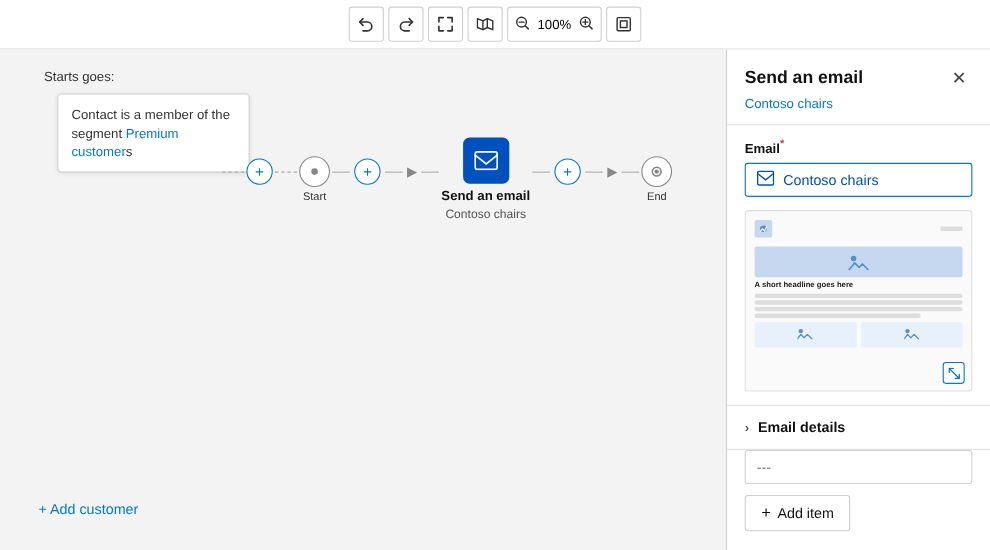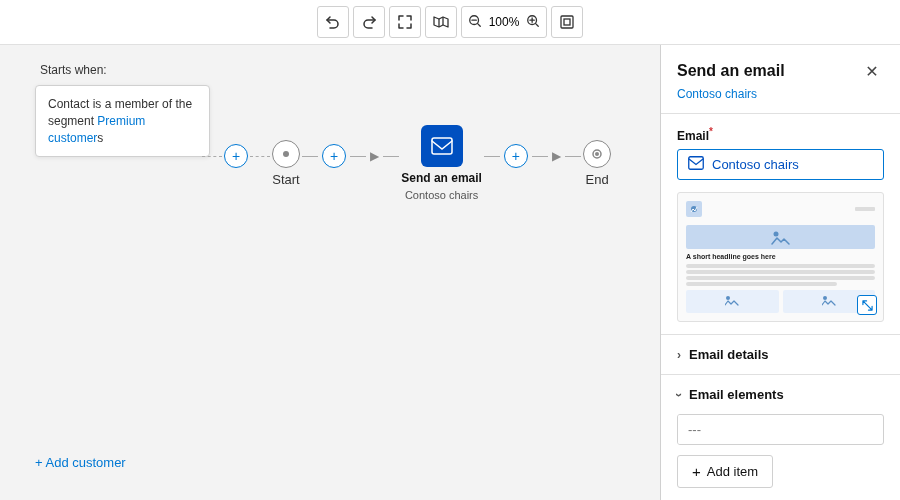--- a/index.html
+++ b/index.html
@@ -67,21 +67,21 @@
       position: absolute;
       top: 18px;
       left: 40px;
       font-size: 12px;
       color: #333;
     }
 
     .trigger-box {
       position: absolute;
       top: 40px;
-      left: 35px;
+      left: 52px;
       background: #fff;
       border: 1px solid #d0d0d0;
       border-radius: 4px;
       padding: 10px 12px;
       width: 175px;
       font-size: 12px;
       color: #333;
       line-height: 1.4;
       box-shadow: 0 1px 4px rgba(0,0,0,0.08);
     }
@@ -100,21 +100,21 @@
       gap: 0;
     }
 
     .flow-node {
       display: flex;
       flex-direction: column;
       align-items: center;
       gap: 4px;
     }
     .flow-node-label {
-      font-size: 13px;
+      font-size: 10px;
       color: #333;
       text-align: center;
     }
 
     .node-circle {
       width: 28px;
       height: 28px;
       border-radius: 50%;
       border: 1.5px solid #888;
       background: #fff;
@@ -461,21 +461,21 @@
     <svg width="16" height="16" viewBox="0 0 16 16" fill="none">
         <rect x="2" y="2" width="12" height="12" rx="1" stroke="#333" stroke-width="1.3"></rect>
         <rect x="5" y="5" width="6" height="6" stroke="#333" stroke-width="1.3"></rect>
       </svg>
   </button>
 </div>
 
 <div class="main">
 
   <div class="canvas">
-    <span class="starts-when-label">Starts when:</span>
+    <span class="starts-when-label">Starts goes:</span>
 
     <div class="trigger-box">
       <span>Contact is a member of the segment </span><span class="link">Premium customer</span><span>s</span>
     </div>
 
     <div class="flow">
 
       <div class="dashed-line"></div>
 
       <div style="display:flex;flex-direction:column;align-items:center;margin-bottom:14px;">
@@ -630,24 +630,20 @@
     </div>
 
     <div class="accordion-section">
       <div class="accordion-header">
         <span class="accordion-arrow">›</span>
         <span>Email details</span>
       </div>
     </div>
 
     <div class="accordion-section">
-      <div class="accordion-header">
-        <span class="accordion-arrow" style="transform:rotate(90deg);display:inline-block;">›</span>
-        <span>Email elements</span>
-      </div>
       <div class="accordion-body">
         <div class="page-field">
           <input type="text" style="color: rgb(85, 85, 85);" placeholder="---">
           <button class="page-field-clear">✕</button>
         </div>
         <button class="add-item-btn">
           <span style="font-size:15px;font-weight:300;">+</span>
           <span>Add item</span>
         </button>
       </div>

